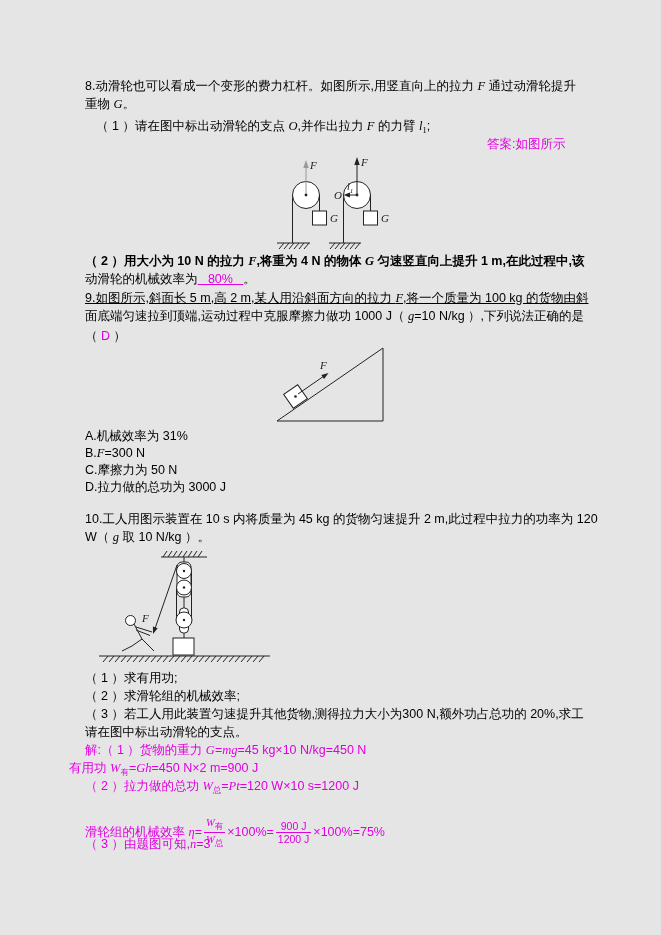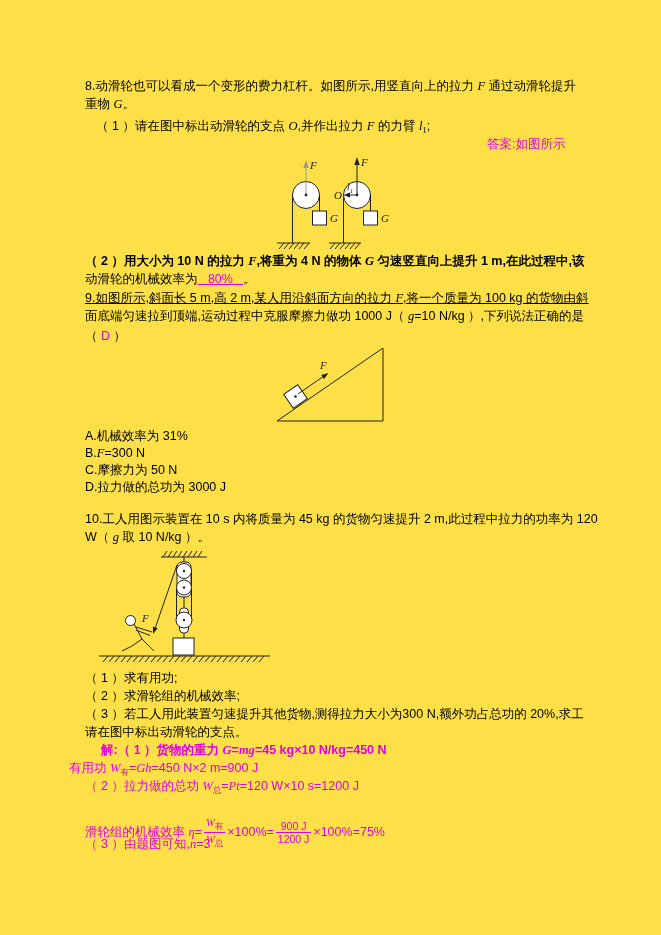--- a/index.html
+++ b/index.html
@@ -1,16 +1,16 @@
 <!DOCTYPE html>
 <html style="--ans: #e100e1;"><head>
 <meta charset="utf-8">
 <style>
   html,body{margin:0;padding:0;background:#fff;}
-  .page{position:relative;width:661px;height:935px;background:#fde047;overflow:hidden;
+  .page{position:relative;width:661px;height:935px;background:#e5e5e5;overflow:hidden;
         font-family:"Liberation Sans",sans-serif;color:#000;}
   .line{position:absolute;font-size:12.5px;line-height:17px;white-space:pre;}
   .line.tall{line-height:34px;}
   .var{font-style:italic;font-family:"Liberation Serif",serif;}
   .sub{font-style:normal;font-size:8.5px;vertical-align:-3px;}
   .ans{color:var(--ans,#e100e1);}
   .mark{color:var(--ans,#e100e1);}
   .blank{color:var(--ans,#e100e1);text-decoration:underline;}
   .frac{display:inline-block;vertical-align:middle;text-align:center;
         font-size:10.5px;line-height:12px;margin:18px 2px;}
@@ -37,21 +37,21 @@
       <div class="line" style="left: 85px; top: 428px;"><span>A.机械效率为 31%</span></div>
       <div class="line" style="left: 85px; top: 445px;"><span>B.</span><span class="var">F</span><span>=300 N</span></div>
       <div class="line" style="left: 85px; top: 462px;"><span>C.摩擦力为 50 N</span></div>
       <div class="line" style="left: 85px; top: 479px;"><span>D.拉力做的总功为 3000 J</span></div>
       <div class="line" style="left: 85px; top: 511px;"><span>10.工人用图示装置在 10 s 内将质量为 45 kg 的货物匀速提升 2 m,此过程中拉力的功率为 120</span></div>
       <div class="line" style="left: 85px; top: 529px;"><span>W（ </span><span class="var">g</span><span> 取 10 N/kg ）。</span></div>
       <div class="line" style="left: 85px; top: 670px;"><span>（ 1 ）求有用功;</span></div>
       <div class="line" style="left: 85px; top: 688px;"><span>（ 2 ）求滑轮组的机械效率;</span></div>
       <div class="line" style="left: 85px; top: 706px;"><span>（ 3 ）若工人用此装置匀速提升其他货物,测得拉力大小为300 N,额外功占总功的 20%,求工</span></div>
       <div class="line" style="left: 85px; top: 724px;"><span>请在图中标出动滑轮的支点。</span></div>
-      <div class="line ans" style="left: 101px; top: 742px; font-weight: bold;"><span>解:（ 1 ）货物的重力 </span><span class="var">G</span><span>=</span><span class="var">mg</span><span>=45 kg×10 N/kg=450 N</span></div>
+      <div class="line ans" style="left: 85px; top: 742px;"><span>解:（ 1 ）货物的重力 </span><span class="var">G</span><span>=</span><span class="var">mg</span><span>=45 kg×10 N/kg=450 N</span></div>
       <div class="line ans" style="left: 69px; top: 760px;"><span>有用功 </span><span class="var">W<span class="sub">有</span></span><span>=</span><span class="var">Gh</span><span>=450 N×2 m=900 J</span></div>
       <div class="line ans" style="left: 85px; top: 778px;"><span>（ 2 ）拉力做的总功 </span><span class="var">W<span class="sub">总</span></span><span>=</span><span class="var">Pt</span><span>=120 W×10 s=1200 J</span></div>
       <div class="line ans tall" style="left: 85px; top: 798px;"><span>滑轮组的机械效率 </span><span class="var">η</span><span>=</span><span class="frac"><span class="fn"><span class="var">W<span class="sub">有</span></span></span><span class="fd"><span class="var">W<span class="sub">总</span></span></span></span><span>×100%=</span><span class="frac"><span class="fn"><span>900 J</span></span><span class="fd"><span>1200 J</span></span></span><span>×100%=75%</span></div>
       <div class="line ans" style="left: 85px; top: 836px;"><span>（ 3 ）由题图可知,</span><span class="var">n</span><span>=3</span></div>
     </div>
 
   <svg class="diag" style="left:258px;top:153px" width="200" height="102" viewBox="0 0 200 102">
     <g stroke="#222" stroke-width="1" fill="none">
 
       <g>

